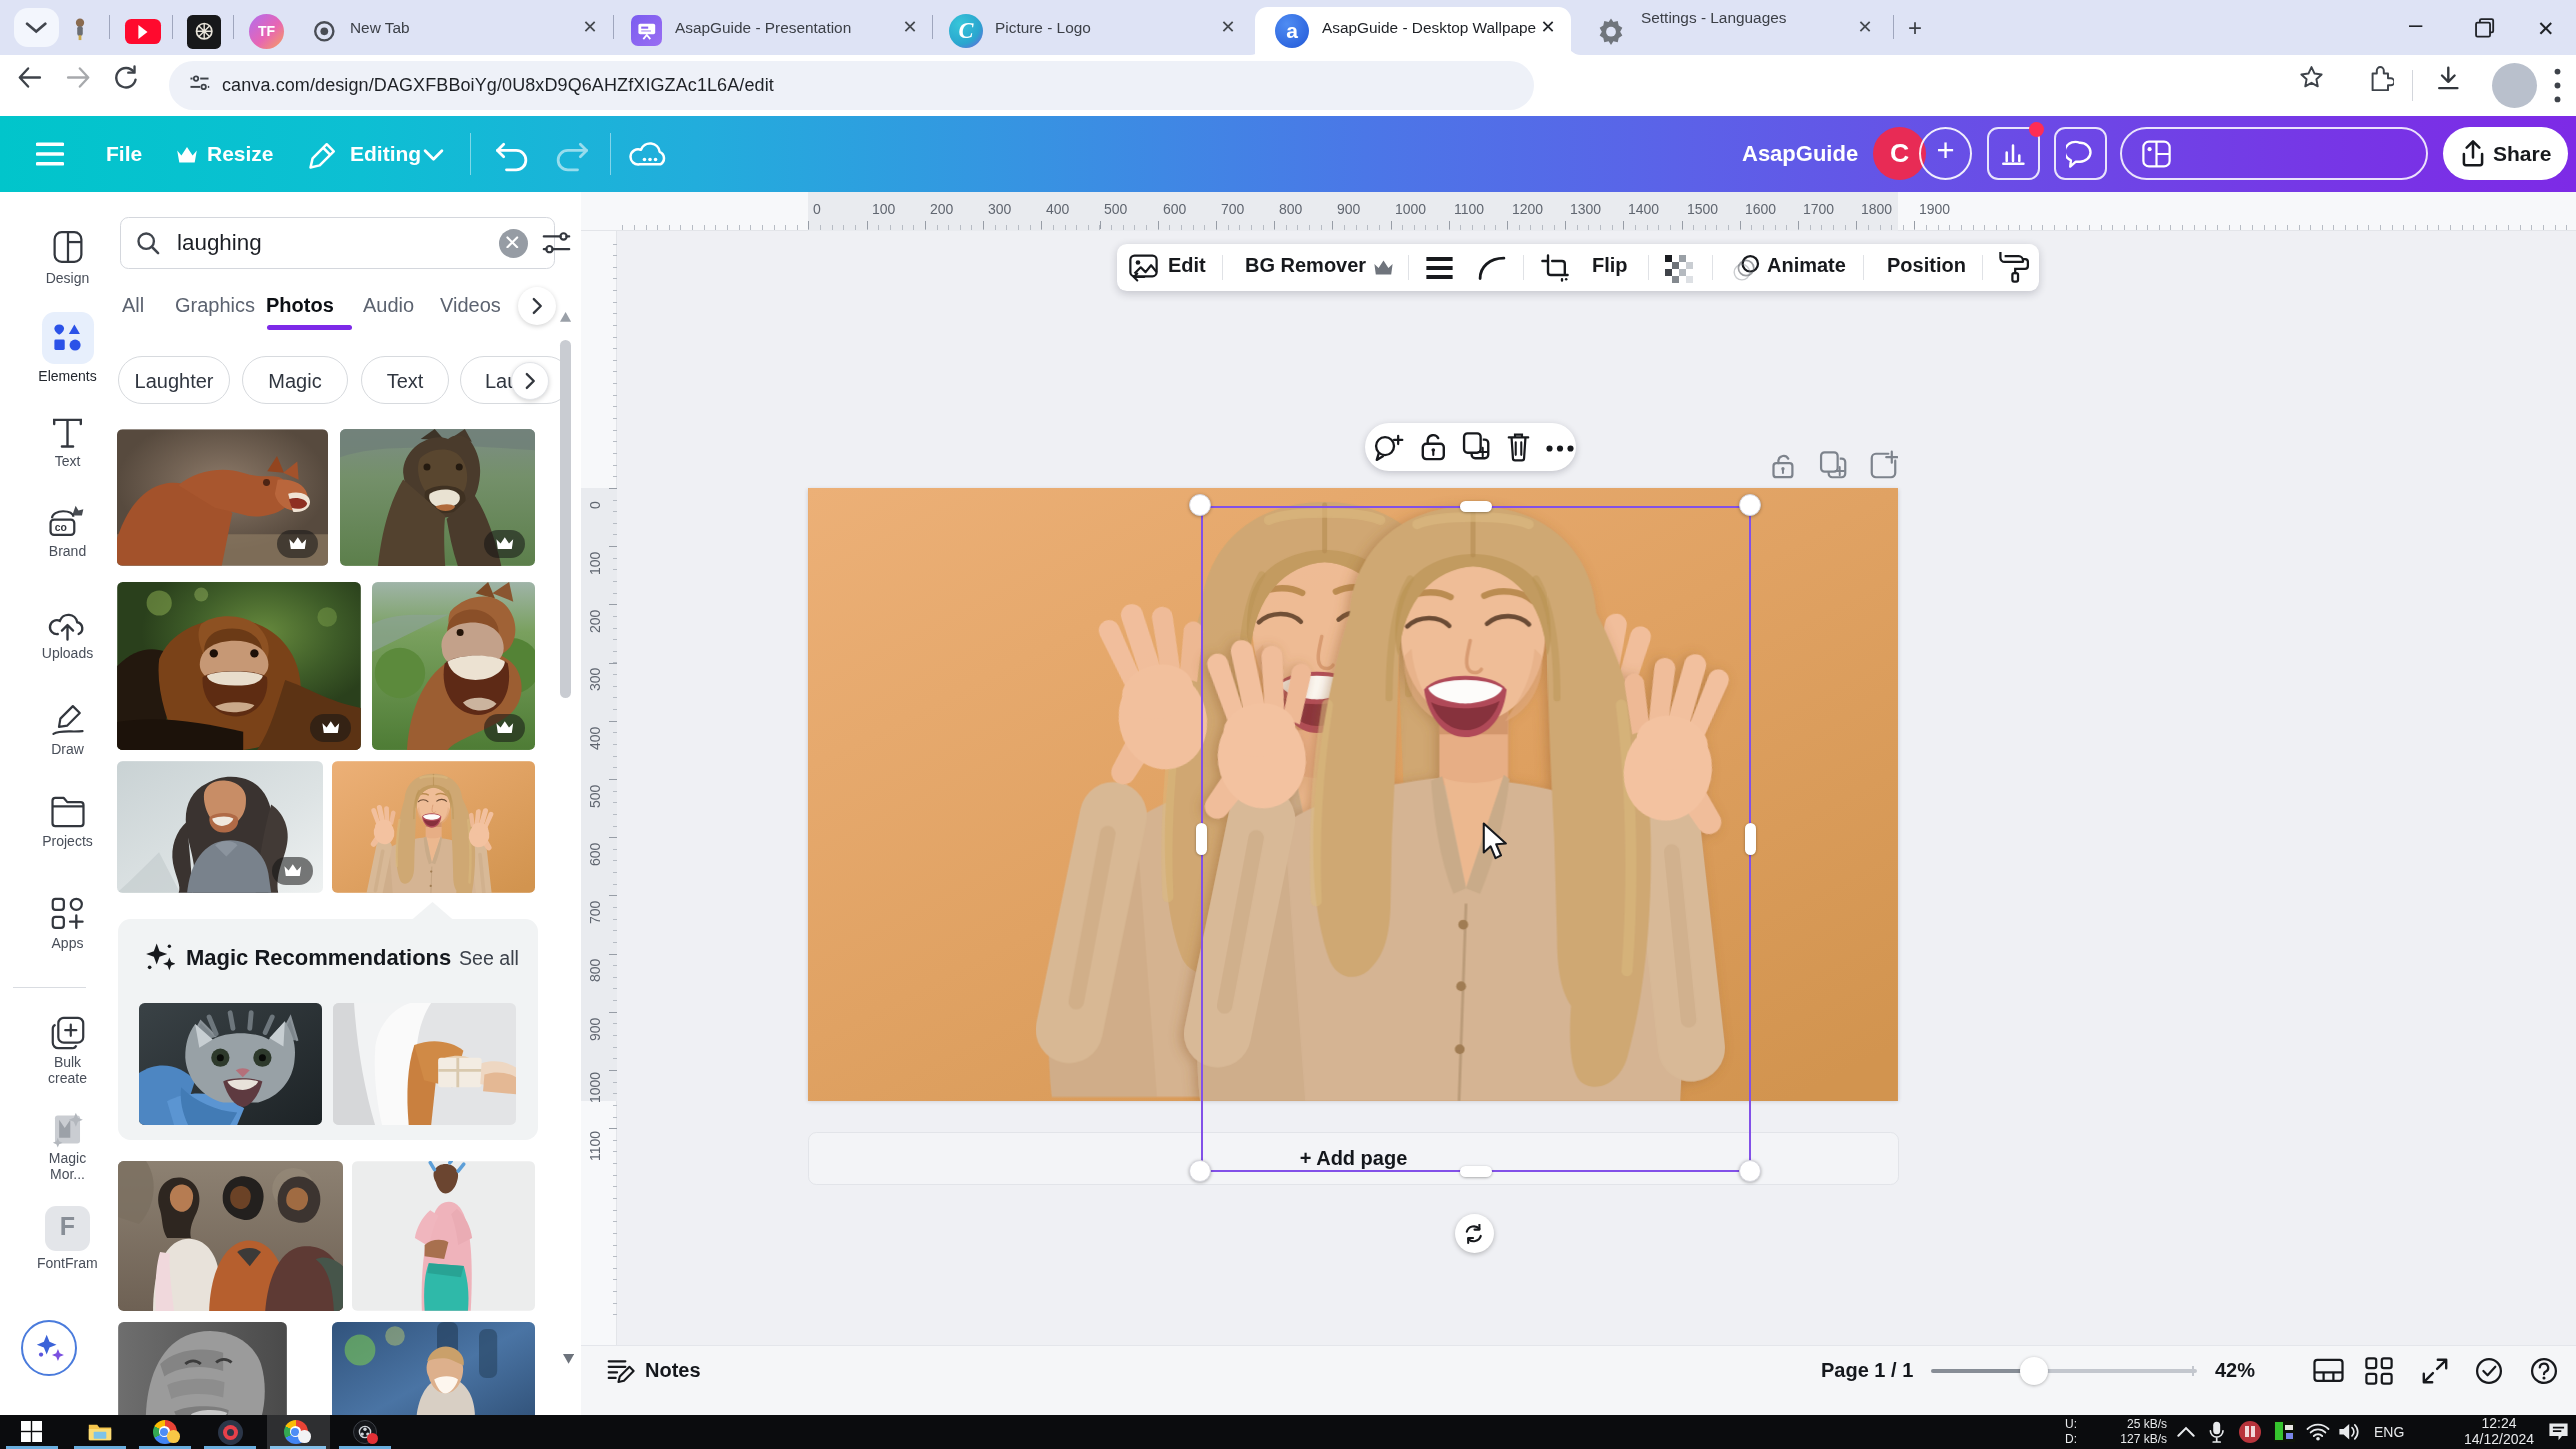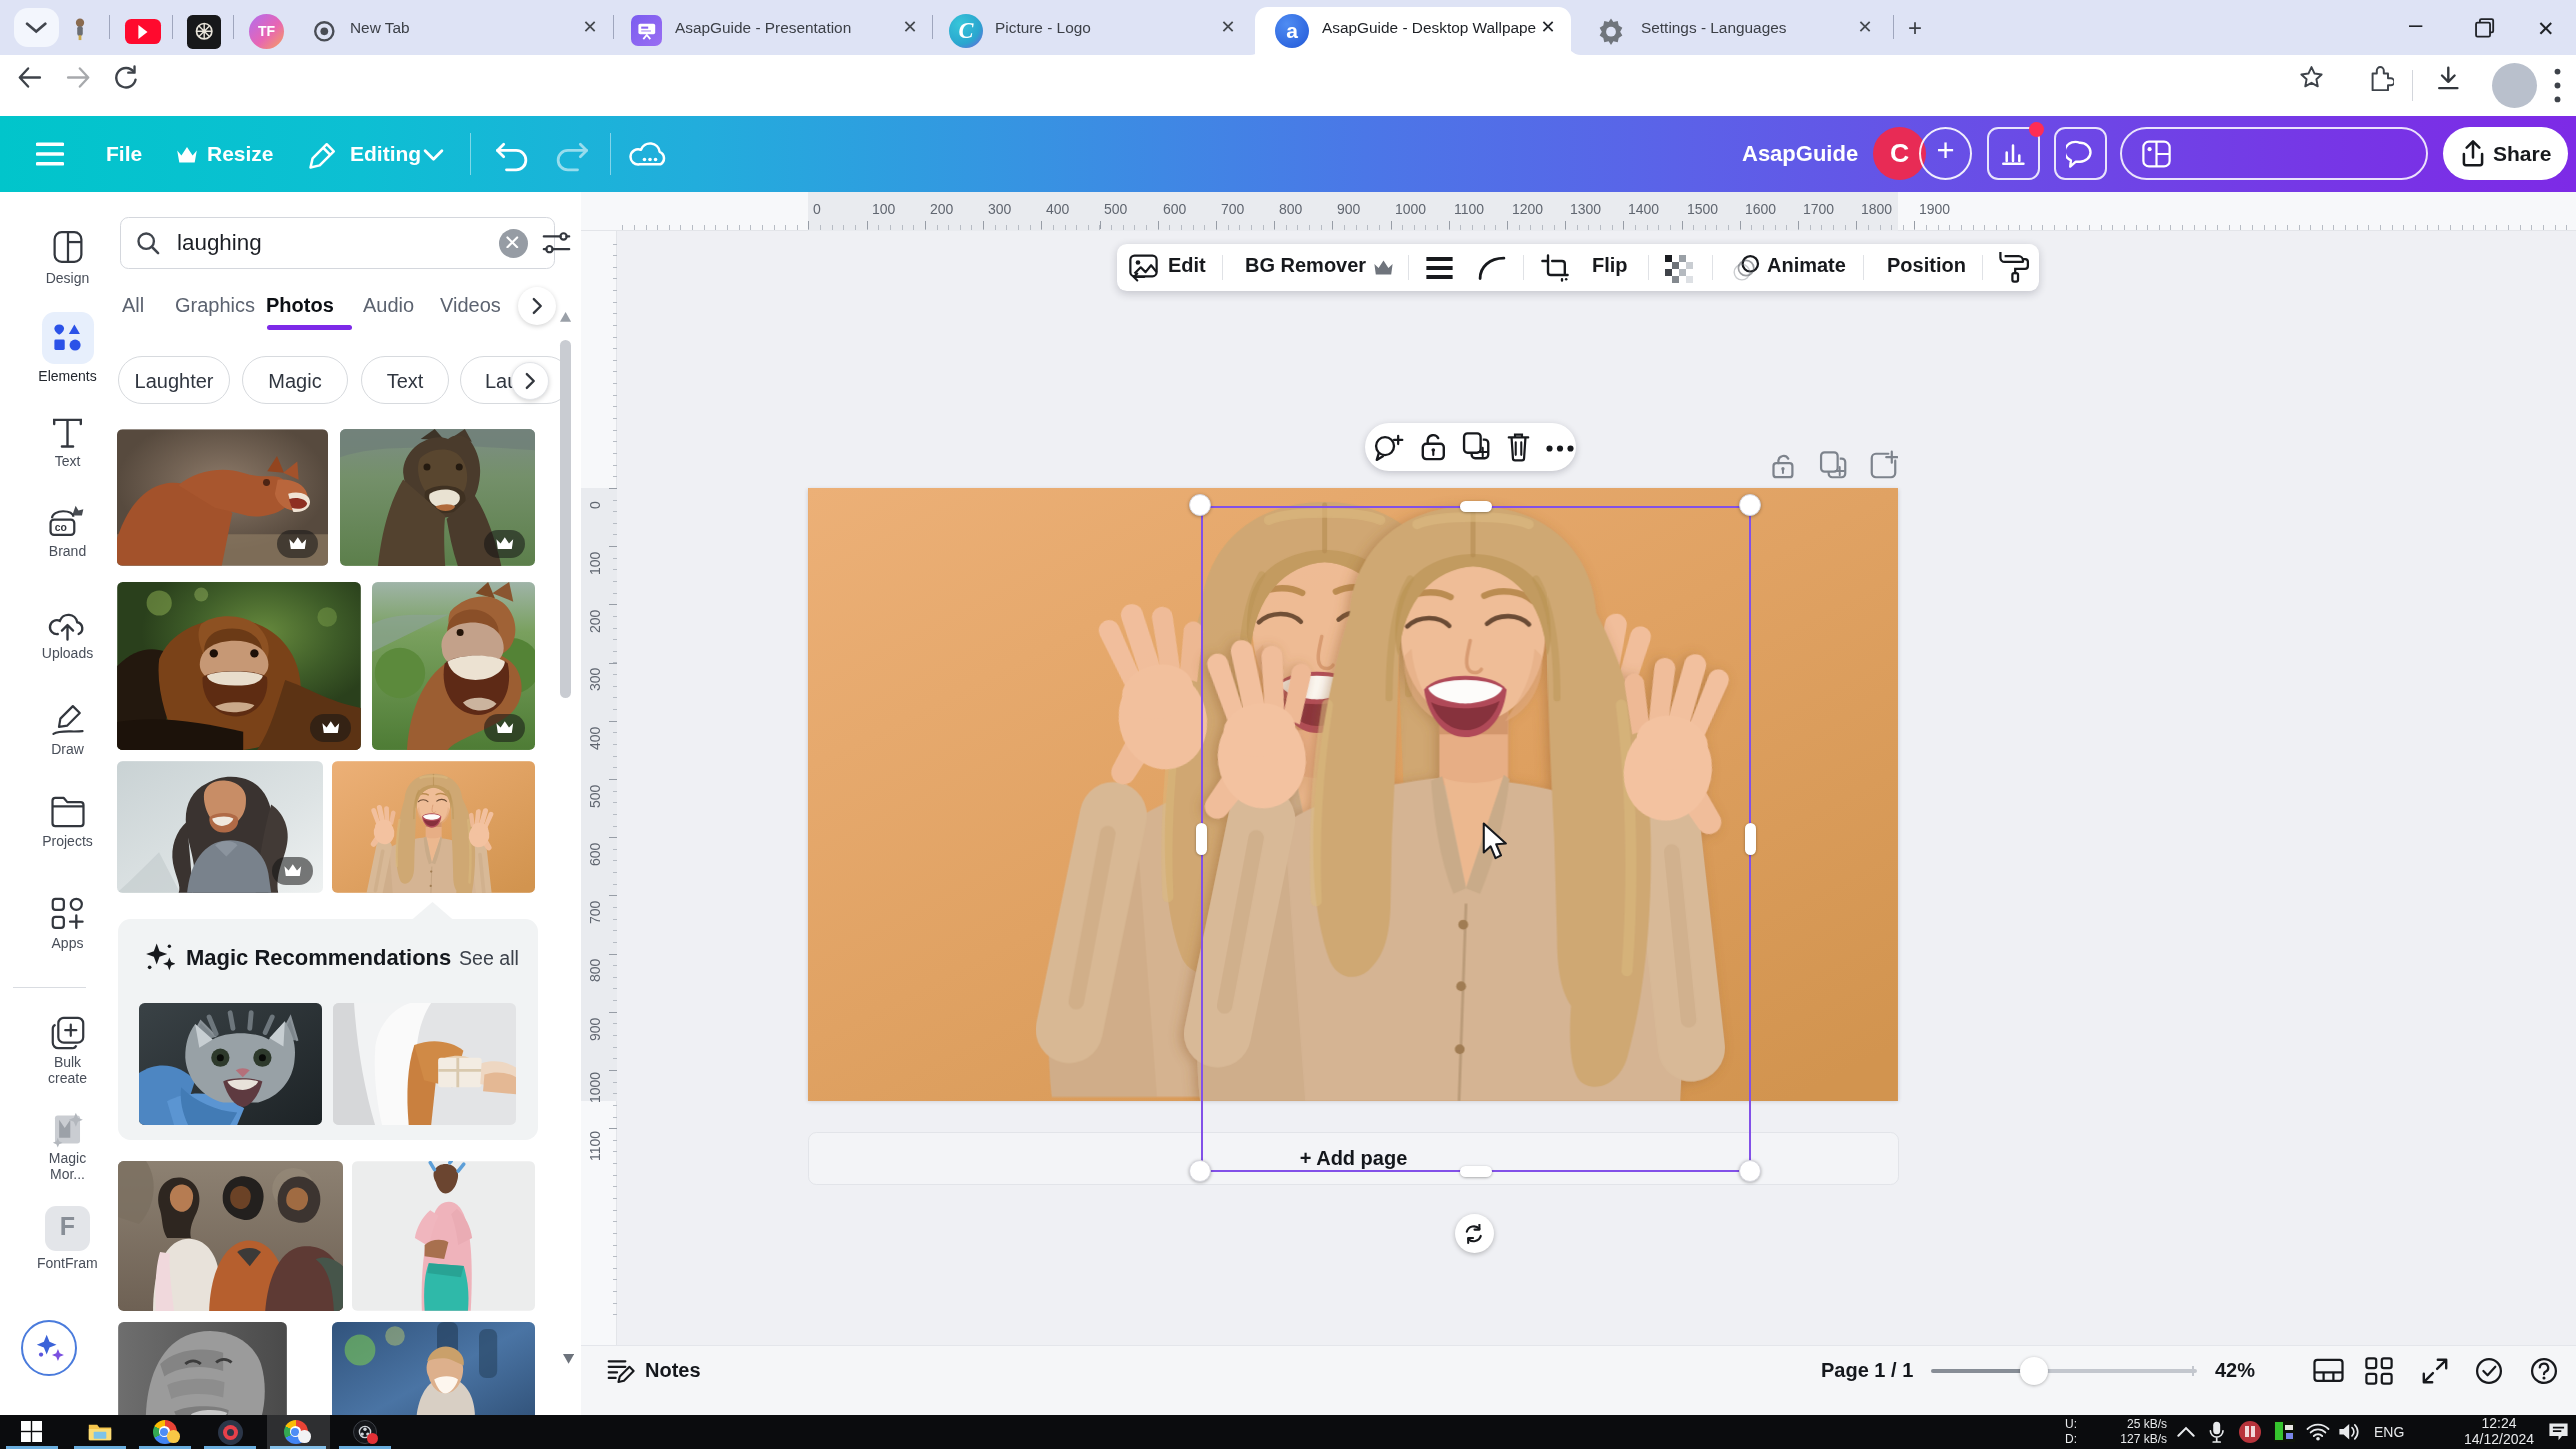--- a/index.html
+++ b/index.html
@@ -114,21 +114,21 @@
       </svg>
     <div class="abs" style="left:1275px;top:14px;width:34px;height:34px;border-radius:50%;background:radial-gradient(circle at 35% 30%,#4f8cf2,#2f68e0 70%,#2456c9)"></div>
     <div class="abs" style="left:1275px;top:12.6px;width:34px;height:34px;color:#fff;font-size:21px;font-weight:700;text-align:center;line-height:35px">a</div>
     <div class="abs tabtxt" style="left:1322px;top:19px;color:#1d2025">AsapGuide - Desktop Wallpape</div>
     <div class="tclose" style="left:1539px;color:#24272c">✕</div>
 
     <svg class="abs" style="left:1597px;top:17px" width="28" height="28" viewBox="0 0 40 40">
         <path d="M20 2 l3.4 5.2 6.2-1.4 1.4 6.2 5.2 3.4 -3.1 5.6 3.1 5.6 -5.2 3.4 -1.4 6.2 -6.2-1.4 -3.4 5.2 -3.4-5.2 -6.2 1.4 -1.4-6.2 -5.2-3.4 3.1-5.6 -3.1-5.6 5.2-3.4 1.4-6.2 6.2 1.4 Z" fill="#70757c"></path>
         <circle cx="20" cy="21" r="7" fill="#dee3f5"></circle>
       </svg>
-    <div class="abs tabtxt" style="left:1641px;top:19px">Settings - Languages</div>
+    <div class="abs tabtxt" style="left:1641px;top:9px">Settings - Languages</div>
     <div class="tclose" style="left:1856px">✕</div>
     <div class="tabsep" style="left:1893px"></div>
     <div class="abs" style="left:1908px;top:18px;width:21px;height:21px;color:#3c4046;font-size:24px;line-height:19.6px;font-weight:400">+</div>
 
     <div class="wbtn" style="left:2409px;top:9.8px;font-size:24px;font-weight:400">–</div>
     <svg class="abs" style="left:2475px;top:18px" width="19.6" height="19.6" viewBox="0 0 28 28">
         <rect x="1.5" y="6.5" width="20" height="20" rx="2" fill="none" stroke="#202328" stroke-width="2.6"></rect>
         <path d="M7 6.5 V3.5 a2 2 0 0 1 2 -2 h15 a2 2 0 0 1 2 2 v15 a2 2 0 0 1 -2 2 h-3" fill="none" stroke="#202328" stroke-width="2.6"></path>
       </svg>
     <div class="wbtn" style="left:2537px;font-size:21px">✕</div>
@@ -137,20 +137,31 @@
     <svg class="navic" style="left:17px" width="25" height="25" viewBox="0 0 36 36">
         <path d="M16 5 L4 18 L16 31 M5 18 H33" stroke="#3e434a" stroke-width="3.4" fill="none" stroke-linecap="round" stroke-linejoin="round"></path>
       </svg>
     <svg class="navic" style="left:66px;opacity:.45" width="25" height="25" viewBox="0 0 36 36">
         <path d="M20 5 L32 18 L20 31 M31 18 H3" stroke="#3e434a" stroke-width="3.4" fill="none" stroke-linecap="round" stroke-linejoin="round"></path>
       </svg>
     <svg class="navic" style="left:113px" width="25" height="25" viewBox="0 0 36 36">
         <path d="M30 10 A14 14 0 1 0 32.5 21" stroke="#3e434a" stroke-width="3.4" fill="none" stroke-linecap="round"></path>
         <path d="M31 2 v9 h-9" fill="none" stroke="#3e434a" stroke-width="3.4" stroke-linecap="round" stroke-linejoin="round"></path>
       </svg>
+    <div id="omnibox">
+      <svg class="abs" style="left:18px;top:12px" width="25" height="25" viewBox="0 0 36 36">
+          <circle cx="13" cy="8" r="3.2" fill="none" stroke="#3e434a" stroke-width="2.6"></circle>
+          <path d="M19 8 h12" stroke="#3e434a" stroke-width="2.8"></path>
+          <circle cx="24" cy="20" r="3.2" fill="none" stroke="#3e434a" stroke-width="2.6"></circle>
+          <path d="M5 20 h14" stroke="#3e434a" stroke-width="2.8"></path>
+          <path d="M5 8 h3" stroke="#3e434a" stroke-width="2.8"></path>
+          <path d="M30 20 h2" stroke="#3e434a" stroke-width="2.8"></path>
+        </svg>
+      <div class="abs" style="left:53px;top:13.3px;font-size:18px;color:#1e2126;letter-spacing:0.1px">canva.com/design/DAGXFBBoiYg/0U8xD9Q6AHZfXIGZAc1L6A/edit</div>
+    </div>
     <svg class="navic" style="left:2299px" width="25" height="25" viewBox="0 0 36 36">
         <path d="M18 3 l4.4 9.3 10.2 1.3 -7.5 7 1.9 10.1 -9 -5 -9 5 1.9 -10.1 -7.5 -7 10.2 -1.3 Z" fill="none" stroke="#3e434a" stroke-width="2.8" stroke-linejoin="round"></path>
       </svg>
     <svg class="navic" style="left:2367px" width="26.6" height="26.6" viewBox="0 0 38 38">
         <path d="M8 12 h6 v-4 a5 5 0 0 1 10 0 v4 h6 v7 h4 a5 5 0 0 1 0 10 h-4 v7 h-22 Z" fill="none" stroke="#3e434a" stroke-width="2.8" stroke-linejoin="round"></path>
       </svg>
     <div class="abs" style="left:2412px;top:15.4px;width:1.4px;height:31px;background:#d3d6dc"></div>
     <svg class="navic" style="left:2435px" width="26.6" height="26.6" viewBox="0 0 38 38">
         <path d="M19 4 v20 M10 15 l9 9 9-9" stroke="#33373d" stroke-width="3.4" fill="none" stroke-linecap="round" stroke-linejoin="round"></path>
         <path d="M6 33 h26" stroke="#33373d" stroke-width="3.4" stroke-linecap="round"></path>

